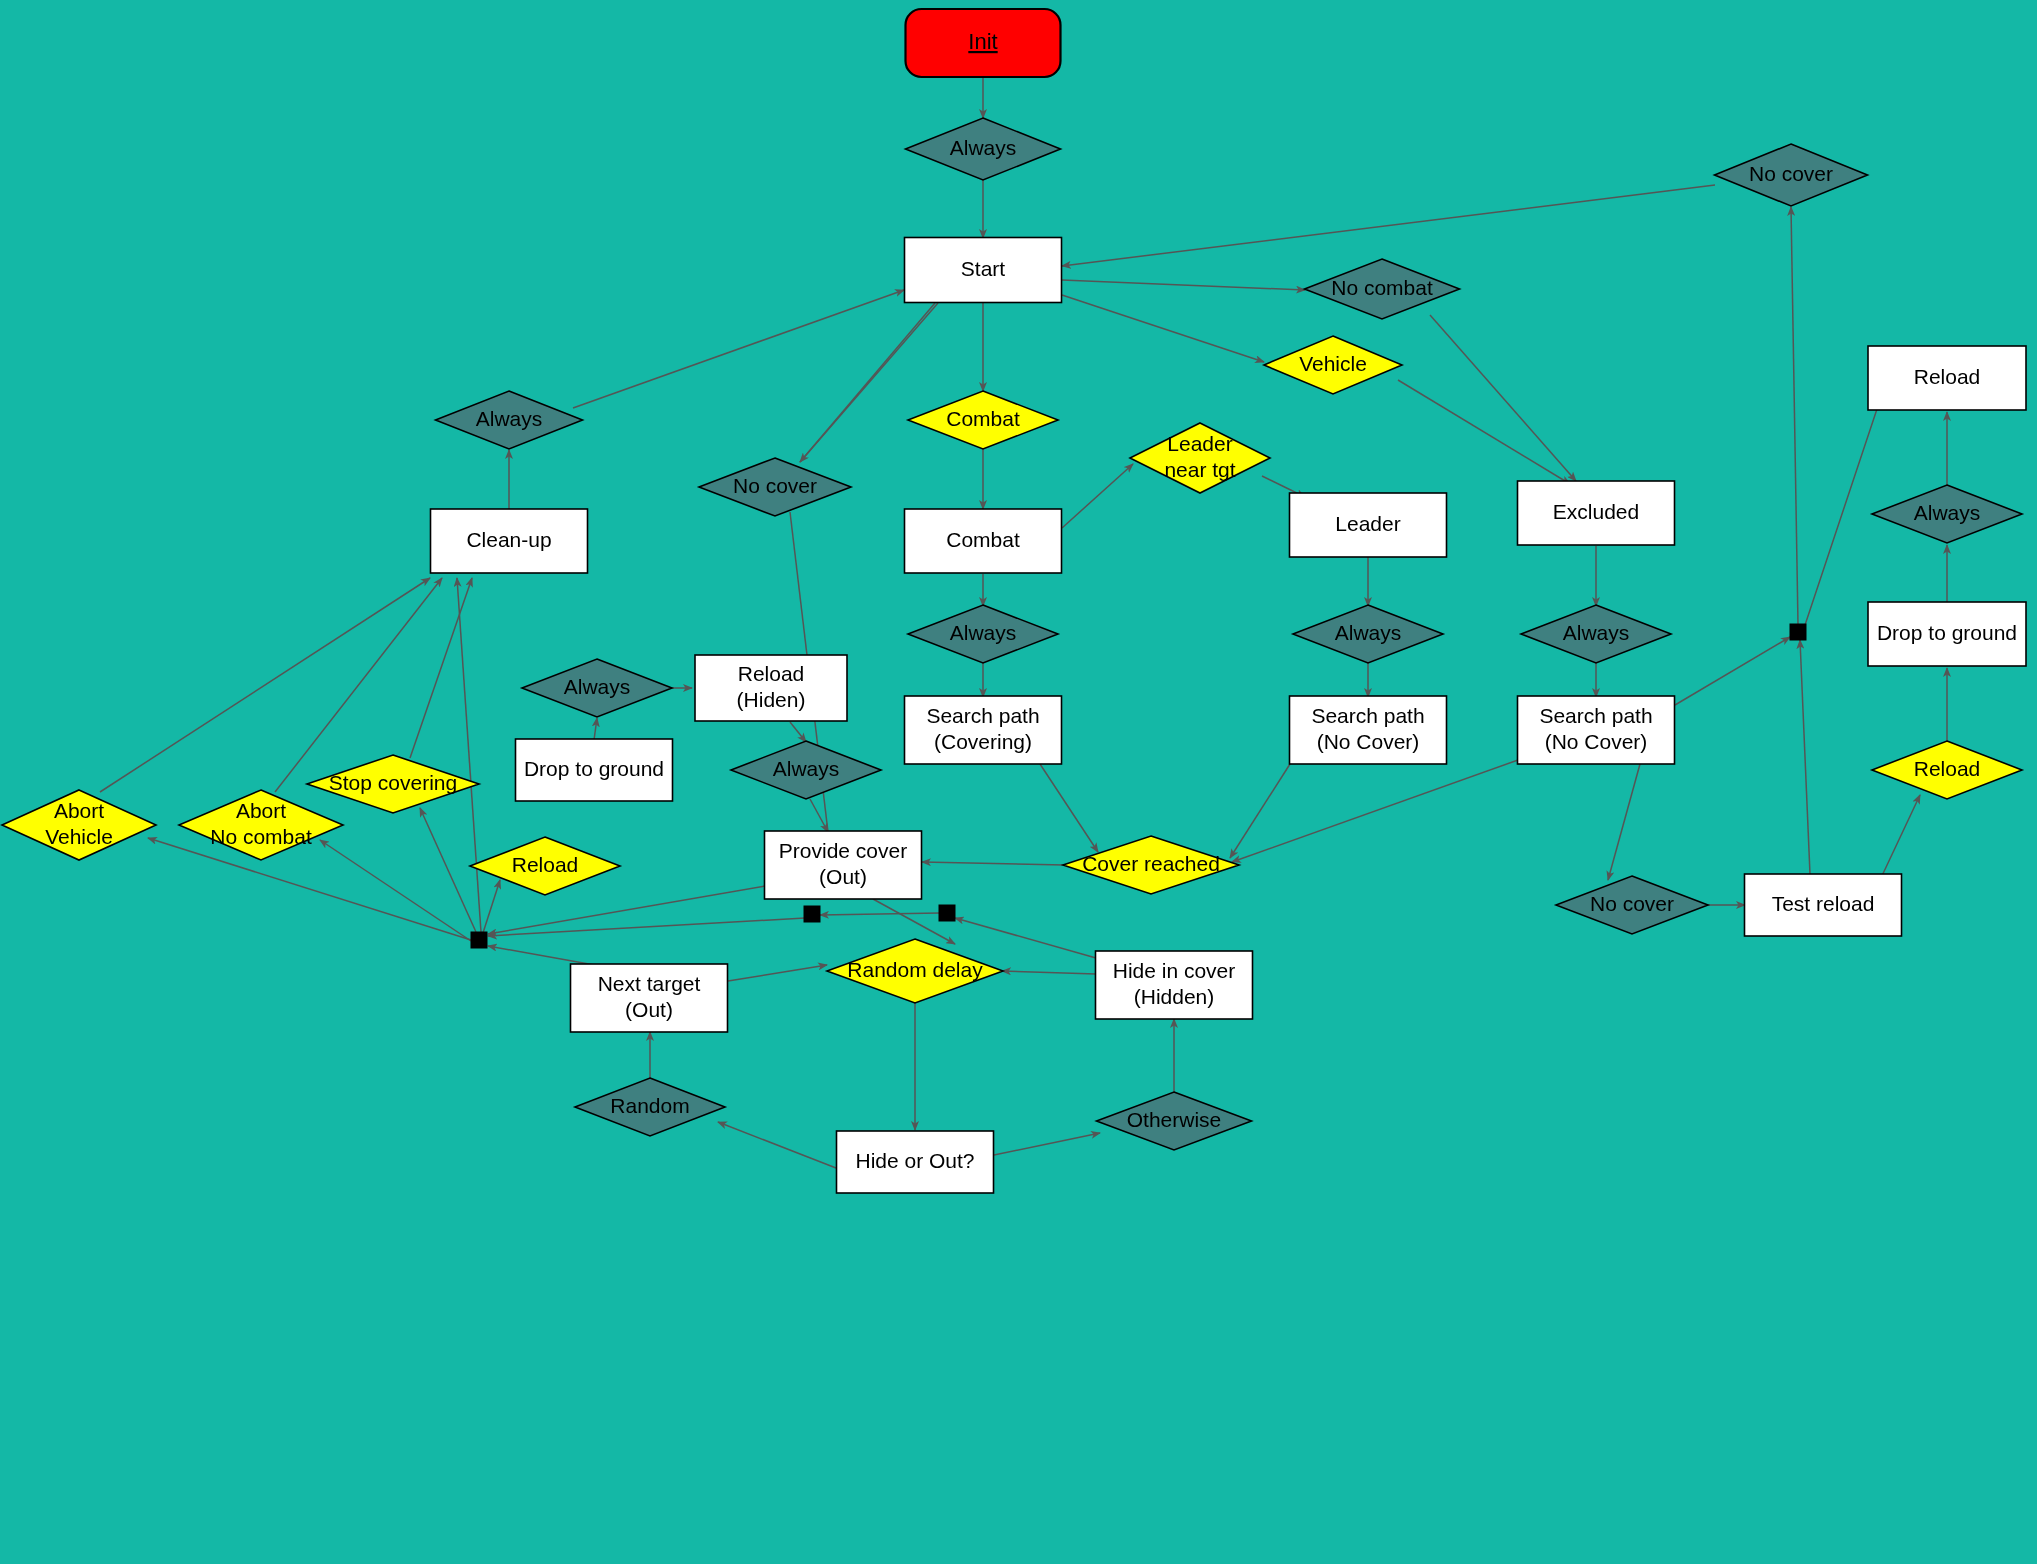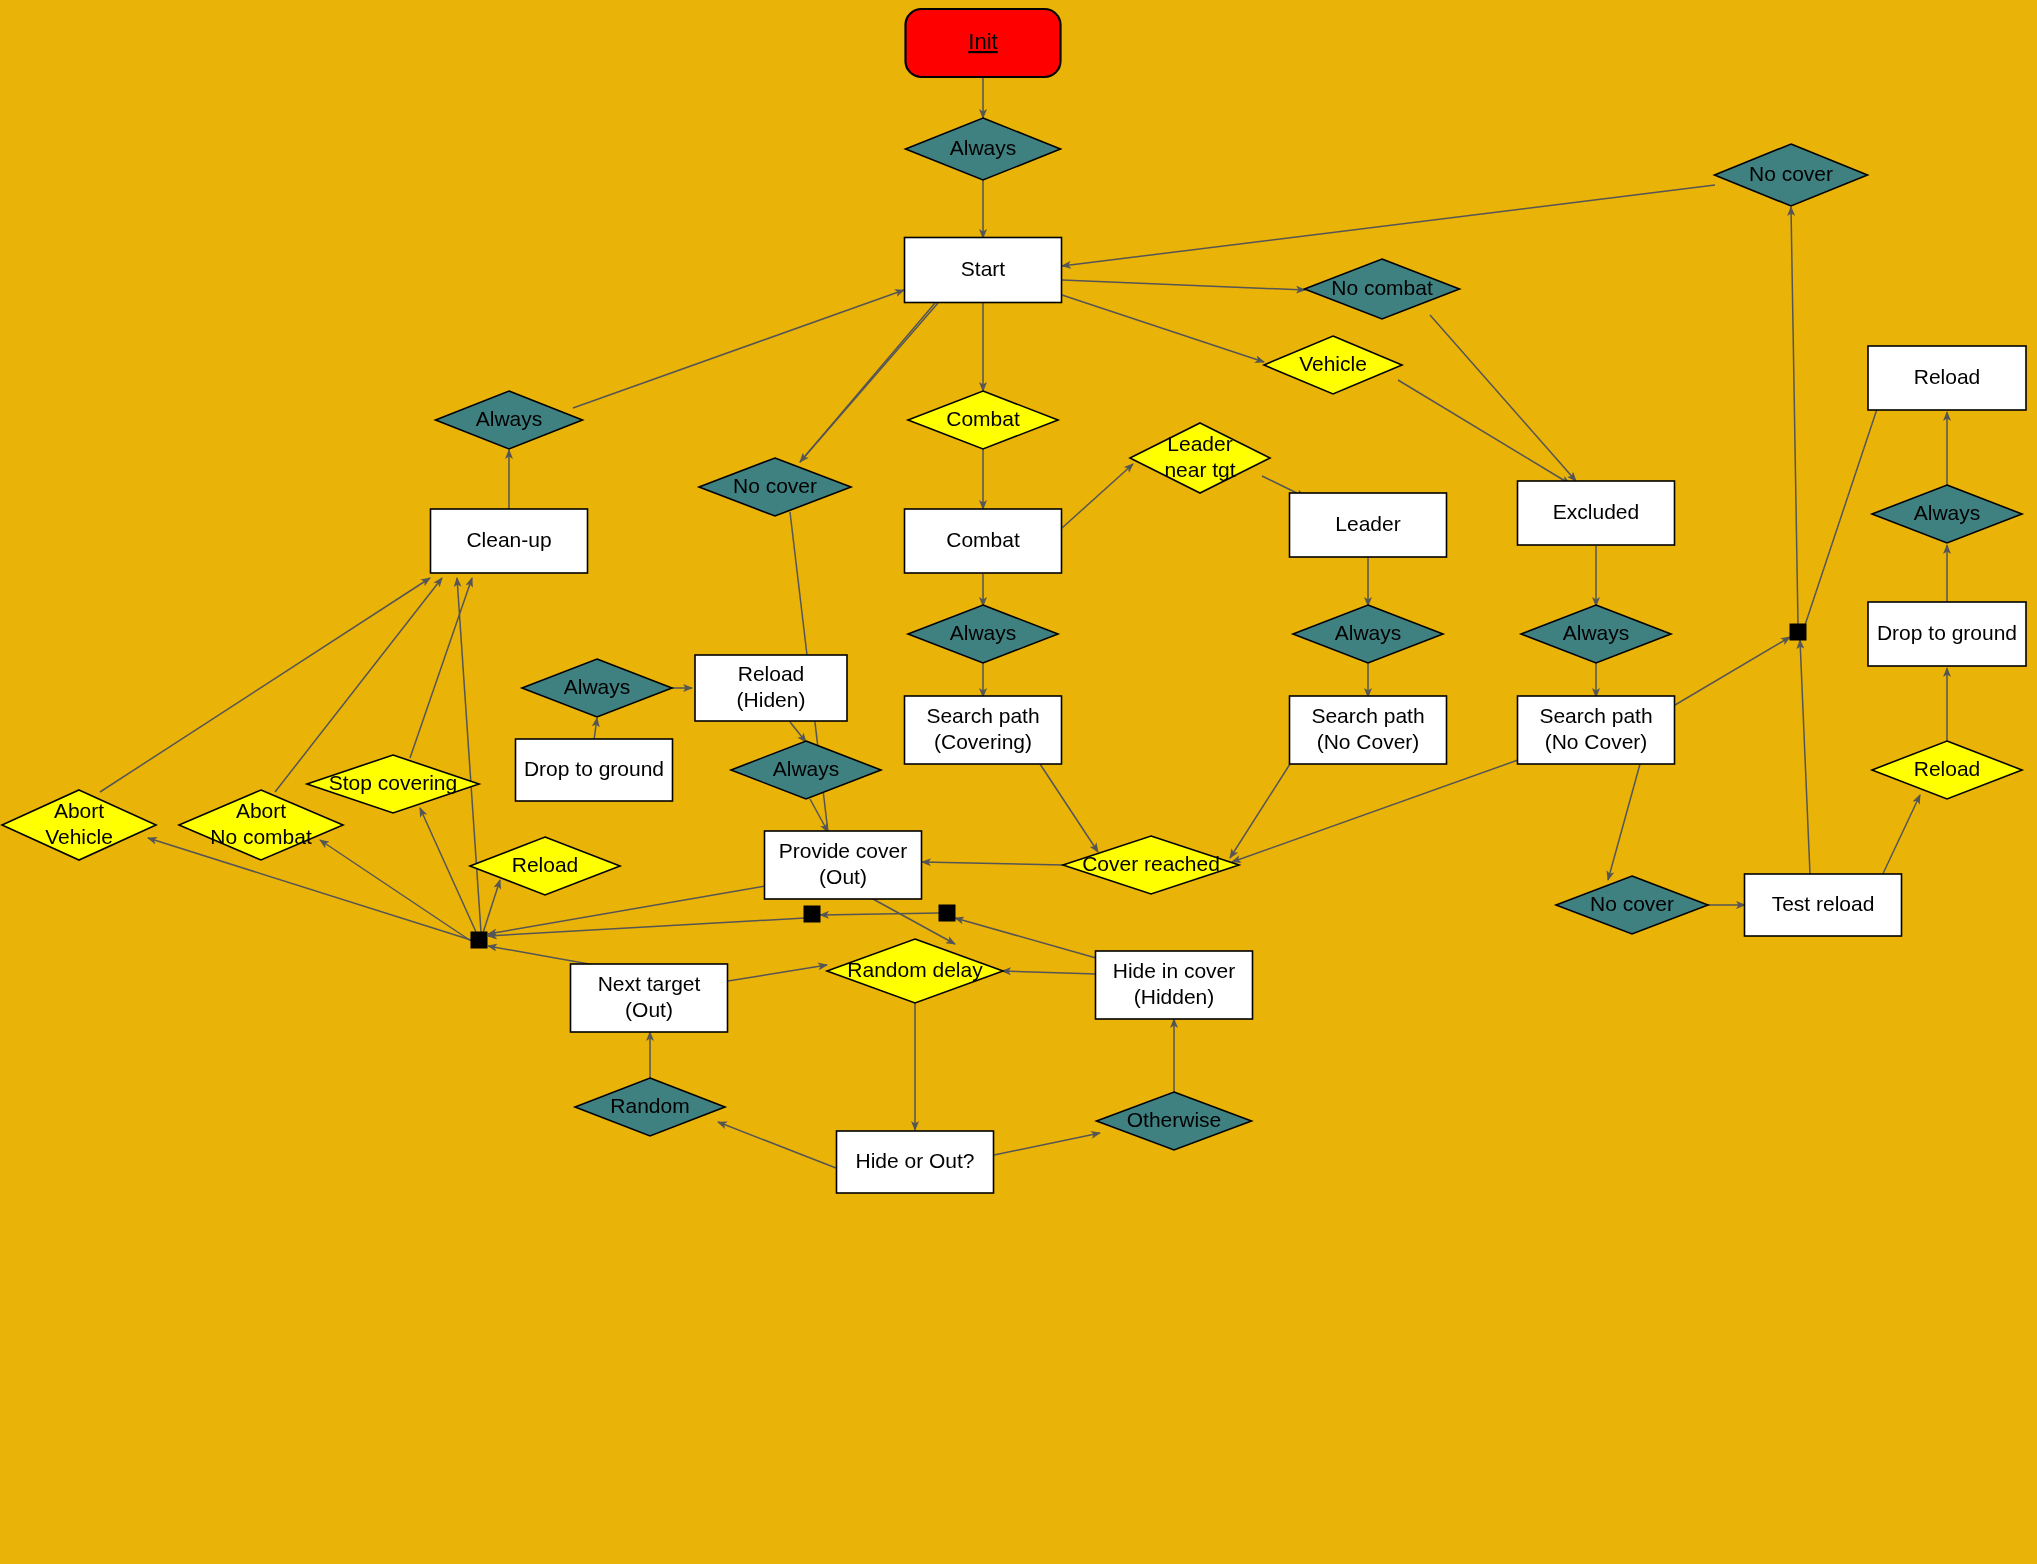--- a/index.html
+++ b/index.html
@@ -7,21 +7,21 @@
     padding: 0;
     background: #ffffff;
   }
   body {
     font-family: "Liberation Sans", sans-serif;
   }
   #stage {
     position: relative;
     width: 2037px;
     height: 1564px;
-    background: #eab308;
+    background: #14b8a6;
     overflow: hidden;
   }
   svg#graph {
     position: absolute;
     left: 0;
     top: 0;
     width: 2037px;
     height: 1564px;
   }
   .node-box {

